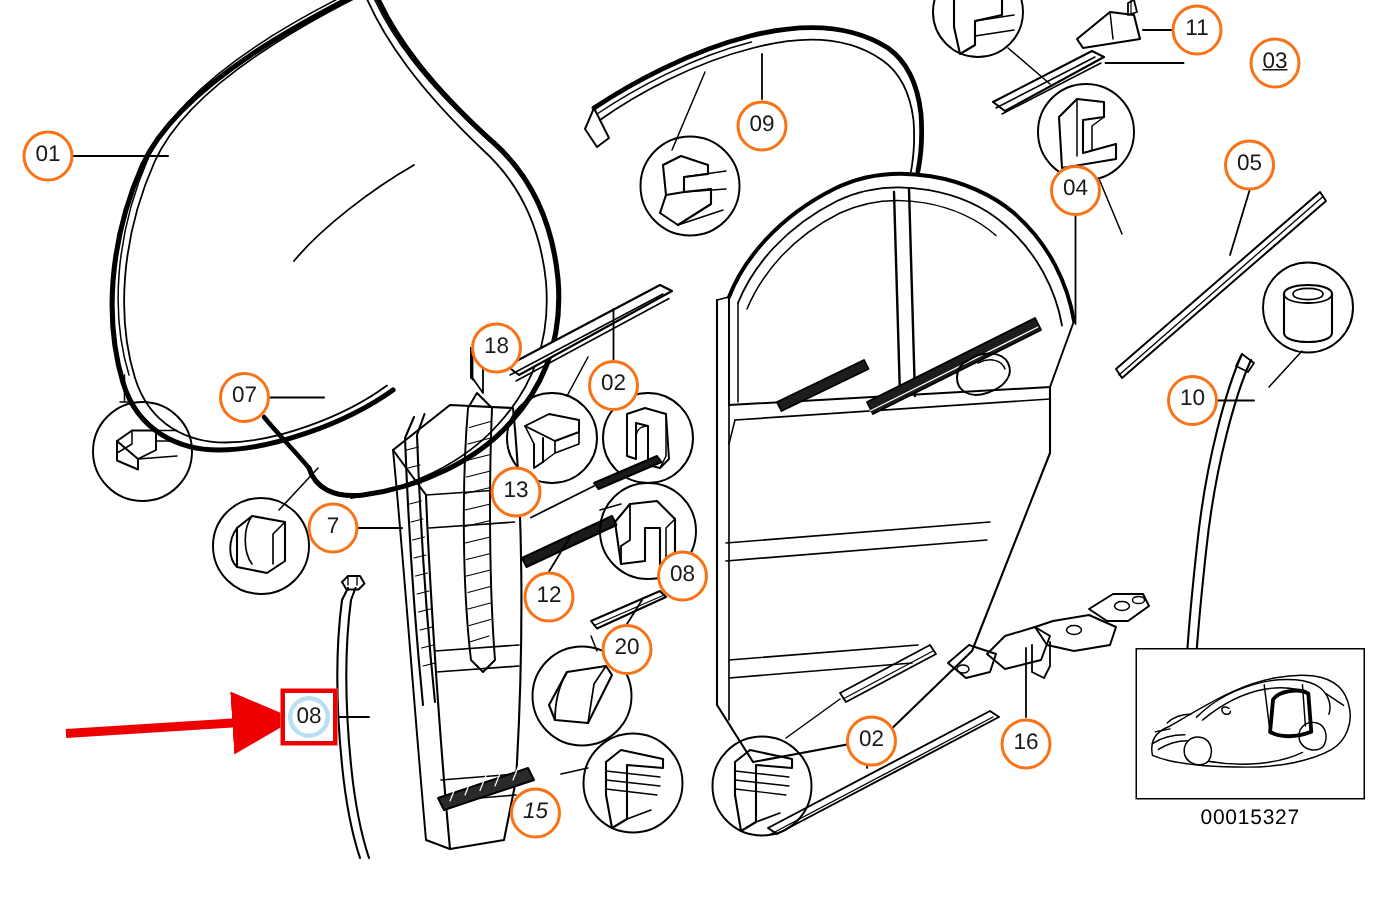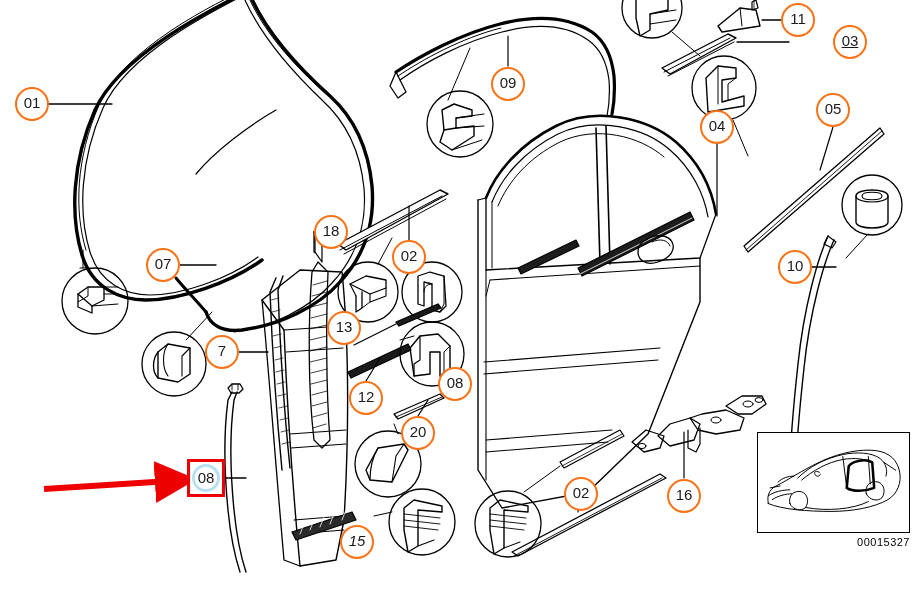--- a/index.html
+++ b/index.html
@@ -78,23 +78,23 @@
     box-sizing: border-box;
     background: #ffffff;
     z-index: 30;
   }
   #thumb-svg { display: block; width: 100%; height: 100%; }
   #diagram-id {
     position: absolute;
     left: 757px;
     top: 536px;
     width: 153px;
-    text-align: right;
+    text-align: center;
     font-family: "Liberation Sans", sans-serif;
-    font-size: 11px;
+    font-size: 14px;
     letter-spacing: 0.5px;
     color: #000;
     z-index: 30;
   }
   #red-arrow { position: absolute; left:0; top:0; width:920px; height:604px; z-index:50; pointer-events:none; }
 </style>
 </head>
 <body>
 
 <div id="page">

